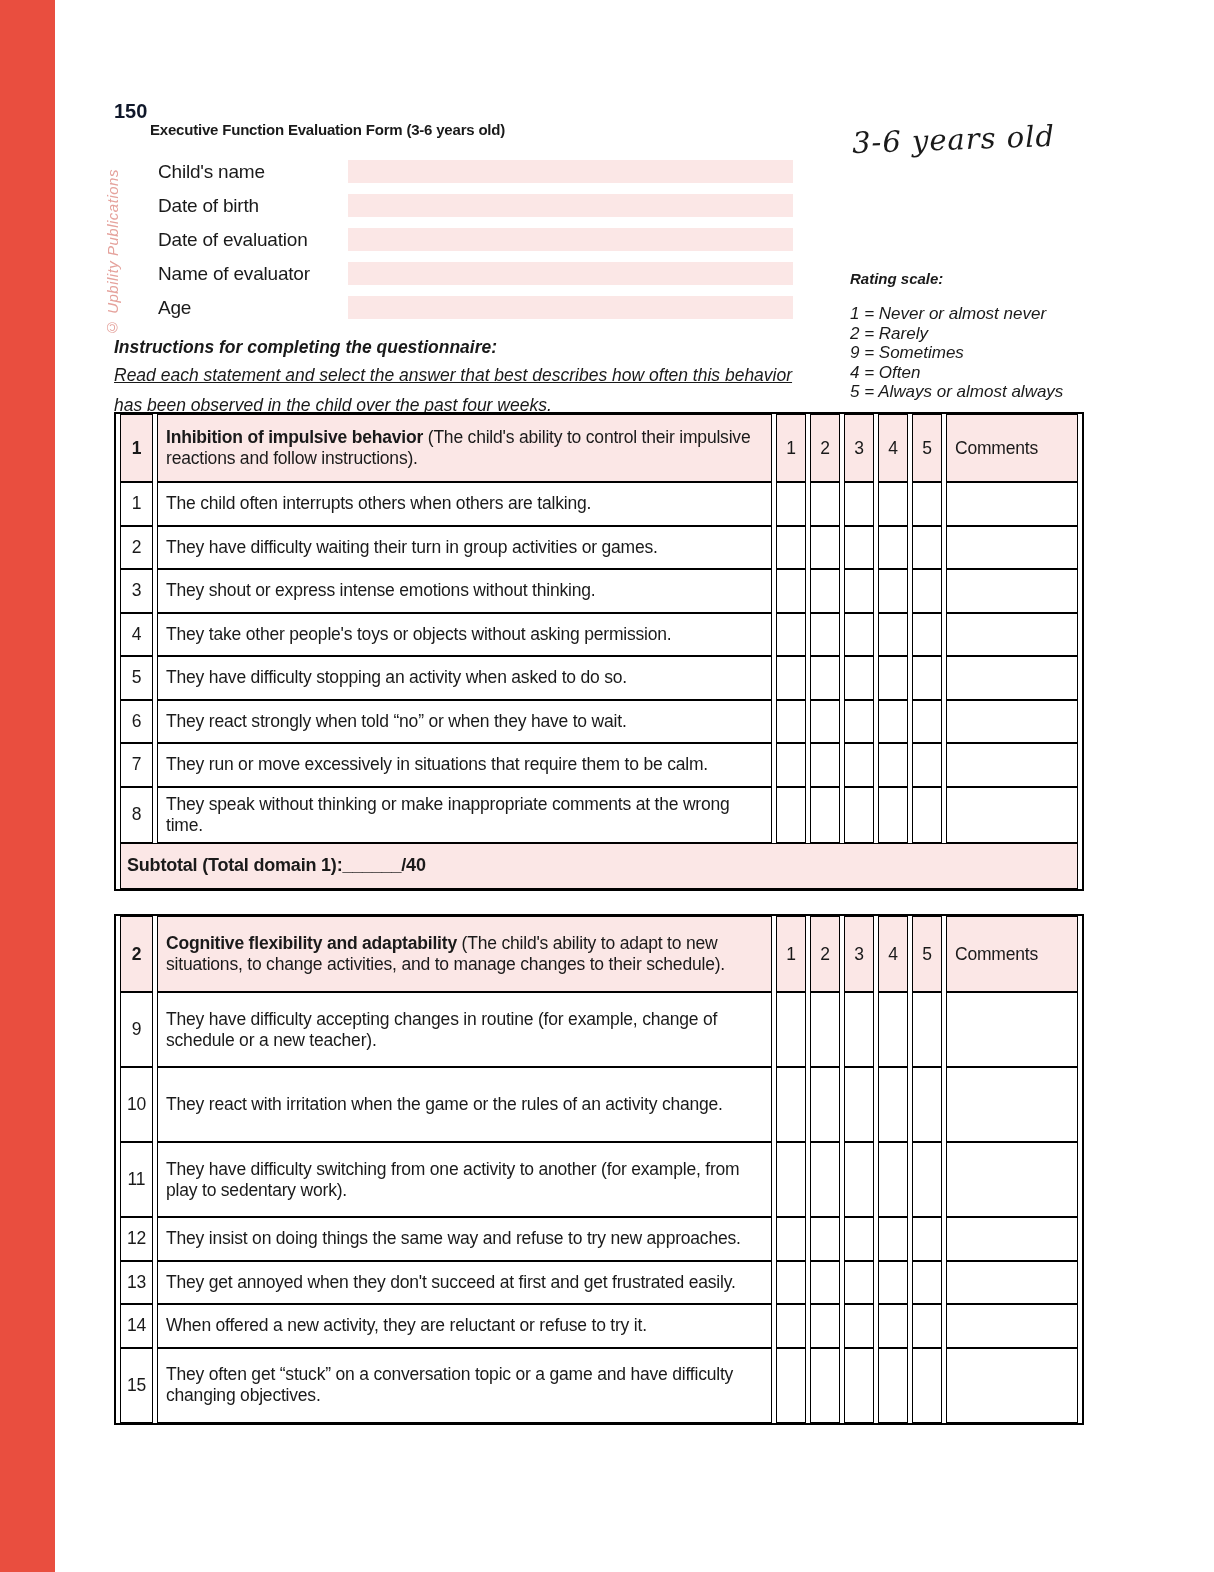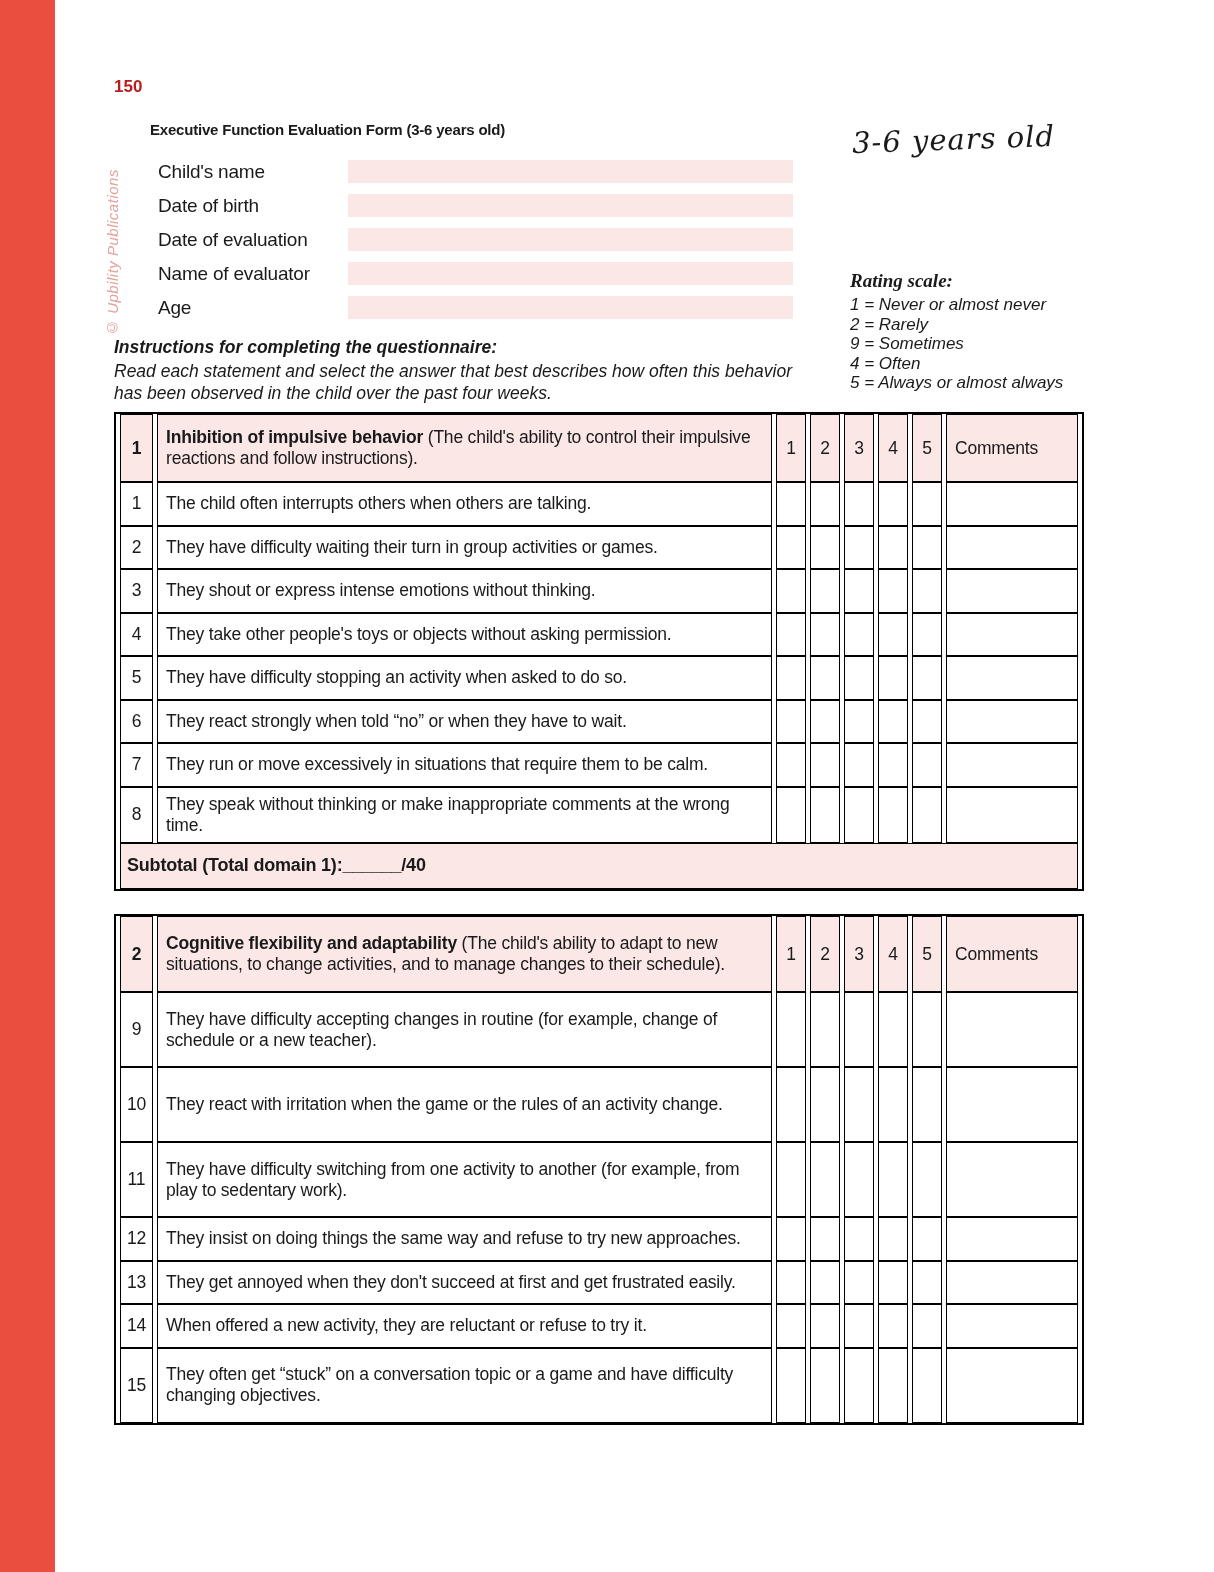--- a/index.html
+++ b/index.html
@@ -11,22 +11,22 @@
     font-family: "Liberation Sans", sans-serif;
     color: #1a1a1a;
     overflow: hidden;
   }
   .red-bar {
     position: absolute; left: 0; top: 0;
     width: 55px; height: 1572px;
     background: #e94e3f;
   }
   .page-number {
-    position: absolute; left: 114px; top: 77px;
-    color: #b91c1c; font-weight: bold; font-size: 17px;
+    position: absolute; left: 114px; top: 100px;
+    color: #0f172a; font-weight: bold; font-size: 20px;
   }
   .copyright {
     position: absolute; left: 104px; top: 126px; height: 210px;
     writing-mode: vertical-rl; transform: rotate(180deg);
     color: #e5a29c; font-style: italic; font-size: 15px;
     letter-spacing: 0.5px;
   }
   .title {
     position: absolute; left: 150px; top: 121px;
     font-size: 15px; font-weight: bold; letter-spacing: -0.2px;
@@ -46,26 +46,26 @@
   .L2 { color: #151515; text-shadow: 5px 4px 0 #f2a71a; }
   .L3 { color: #ffffff; -webkit-text-stroke: 2px #111; text-shadow: 5px 5px 0 #f2a71a; }
   .L4 { color: #32b8b0; text-shadow: 5px 5px 0 #141414; }
   .logo-tagline {
     font-family: "DejaVu Serif", serif; font-style: italic;
     font-size: 29px; margin-top: 6px; transform: rotate(-2deg);
     white-space: nowrap; letter-spacing: 1px;
   }
 
   .rating-scale { position: absolute; left: 850px; top: 270px; font-style: italic; }
-  .rating-scale .rs-title { font-weight: bold; font-size: 19px; margin-bottom: 3px; font-family: Liberation Serif, serif; }
+  .rating-scale .rs-title { font-weight: bold; font-size: 15px; margin-bottom: 17px; }
   .rating-scale .rs-item { font-size: 17px; line-height: 19.5px; }
 
   .instructions { position: absolute; left: 114px; top: 337px; width: 700px; font-style: italic; }
   .instructions .ins-title { font-weight: bold; font-size: 17.5px; margin-bottom: 2px; }
-  .instructions .ins-body { font-size: 17.5px; line-height: 22px; }
+  .instructions .ins-body { font-size: 17.5px; line-height: 30px; text-decoration: underline; }
 
   table.qt {
     position: absolute; left: 114px; width: 970px;
     border-collapse: separate; border-spacing: 4px 0;
     border: 2px solid #000; background: #fff;
     table-layout: fixed;
     font-size: 17.5px; letter-spacing: -0.2px;
   }
   table.t1 { top: 412px; }
   table.t2 { top: 914px; }

